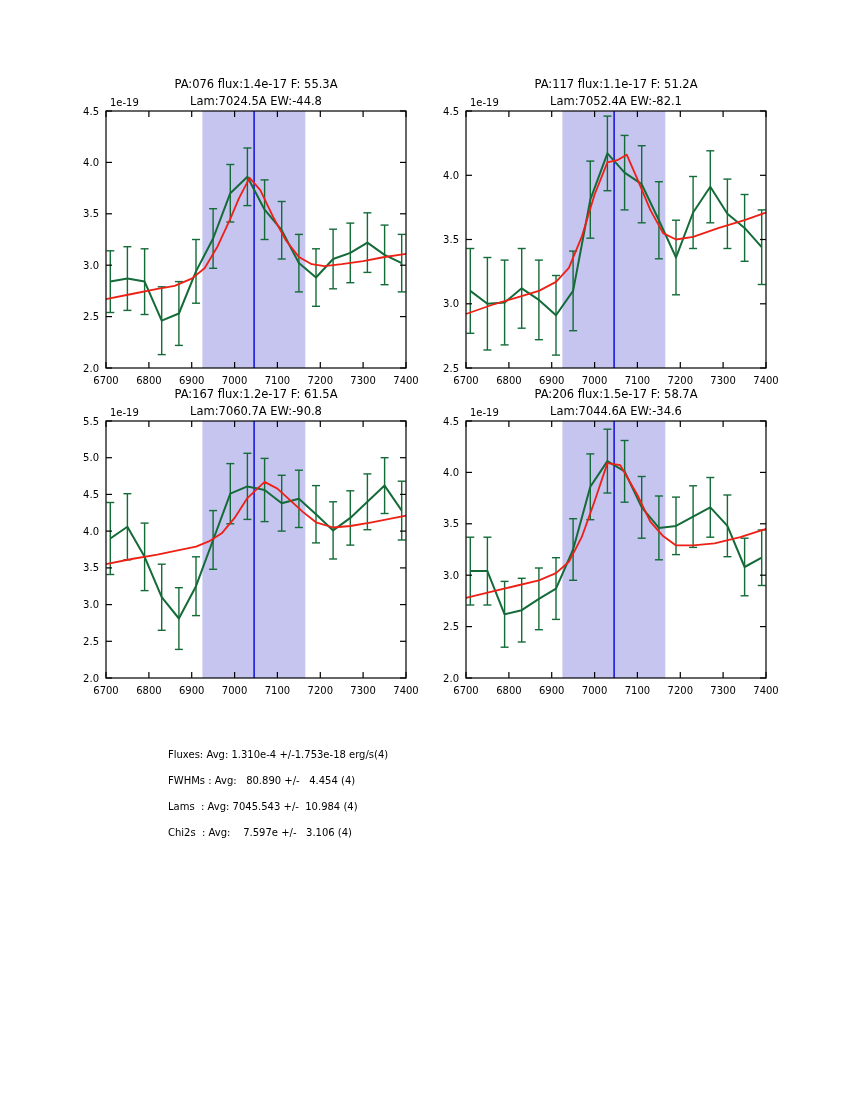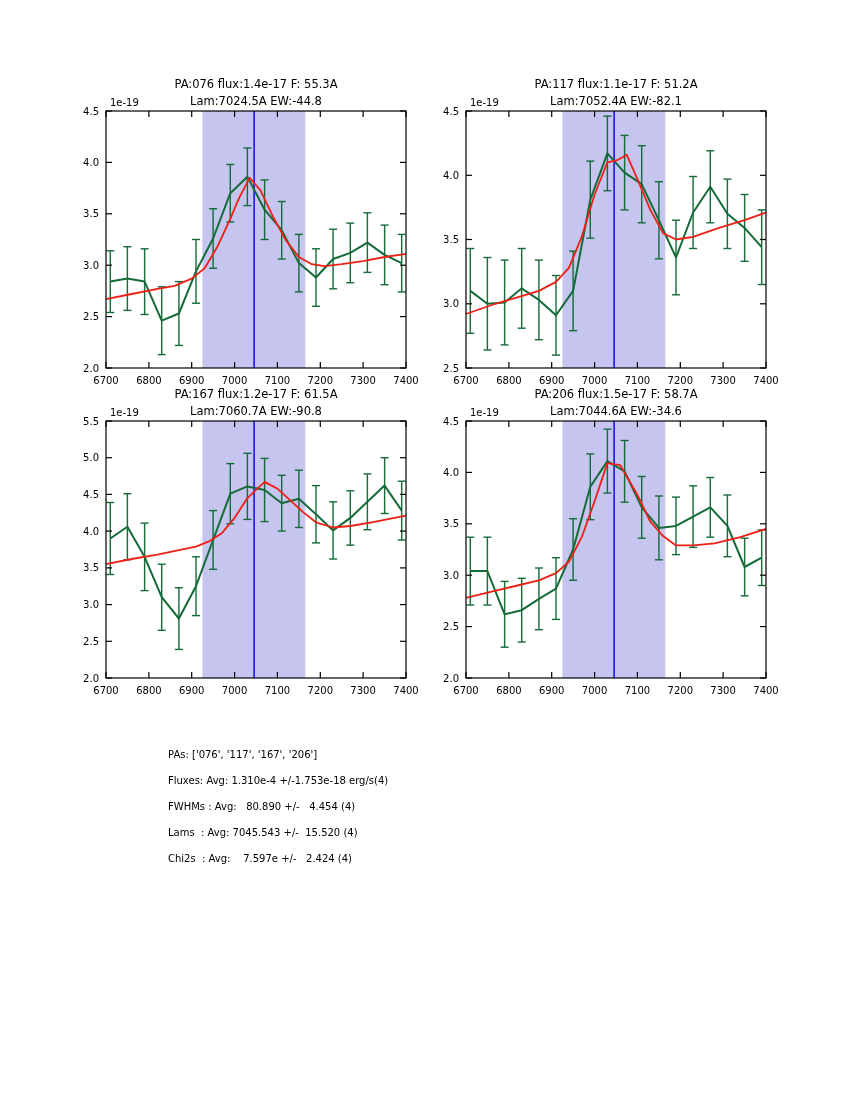--- a/index.html
+++ b/index.html
@@ -473,19 +473,18 @@
             <text x="53" y="105.9" text-anchor="end" font-size="10">4.0</text>
             <text x="53" y="54.5" text-anchor="end" font-size="10">4.5</text>
           </g>
           <text x="64" y="46" font-size="10">1e-19</text>
           <text x="210" y="28" text-anchor="middle" font-size="11.5">PA:206 flux:1.5e-17 F: 58.7A</text>
           <text x="210" y="45" text-anchor="middle" font-size="11.5">Lam:7044.6A EW:-34.6</text>
         </svg></div>
   </figure>
 
   <div class="summary">
-    <div class="sline">PAs: ['076', '117', '167', '206']</div>
     <div class="sline">Fluxes: Avg: 1.310e-4 +/-1.753e-18 erg/s(4)</div>
     <div class="sline">FWHMs : Avg:   80.890 +/-   4.454 (4)</div>
-    <div class="sline">Lams  : Avg: 7045.543 +/-  15.520 (4)</div>
-    <div class="sline">Chi2s  : Avg:    7.597e +/-   2.424 (4)</div>
+    <div class="sline">Lams  : Avg: 7045.543 +/-  10.984 (4)</div>
+    <div class="sline">Chi2s  : Avg:    7.597e +/-   3.106 (4)</div>
   </div>
 </div>
 
 </body></html>

